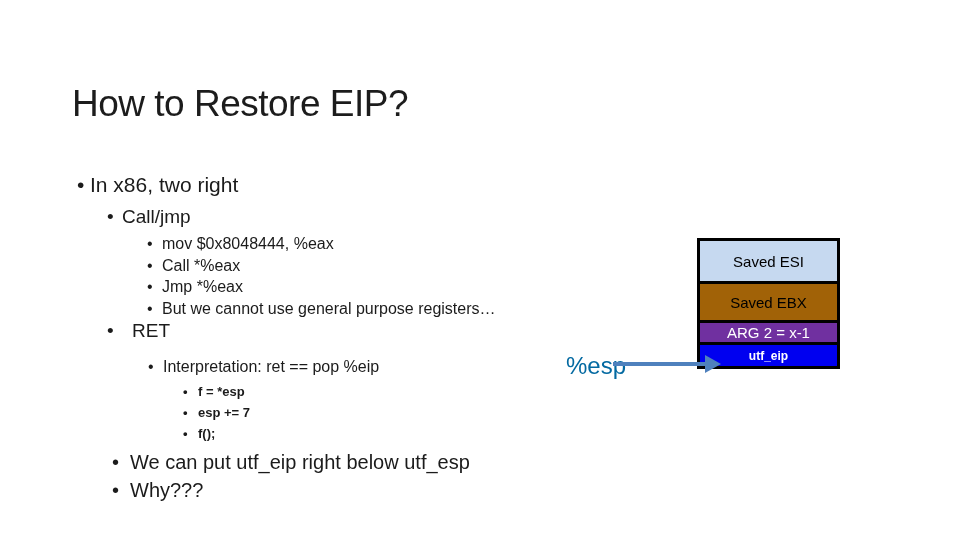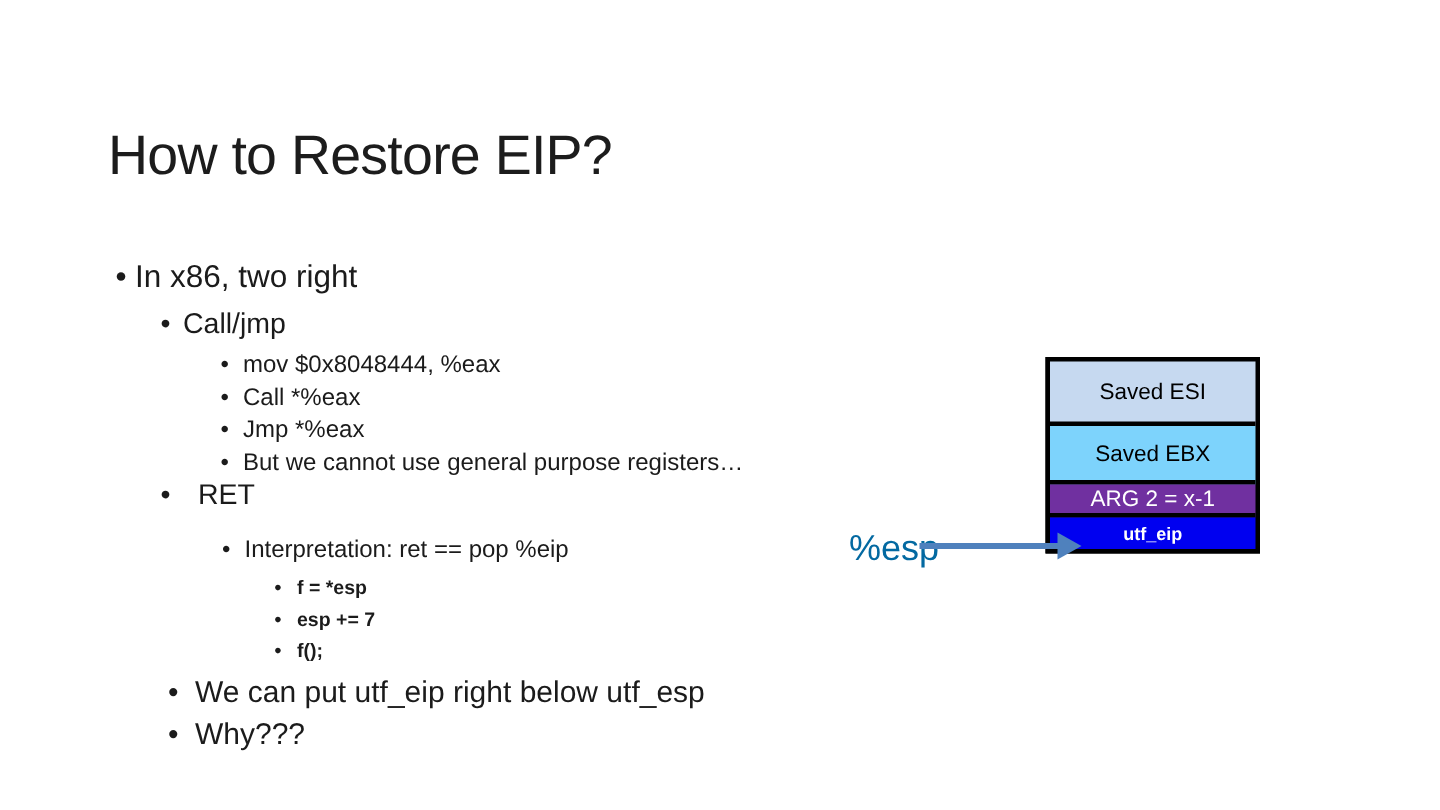--- a/index.html
+++ b/index.html
@@ -154,21 +154,21 @@
 
   <div class="ln" style="left:112px; top:450px; font-size:20px;">
     <span class="bm" style="width:18px">•</span>
       <span>Why???</span>
   </div>
 
   <div class="stack-box">
     <div class="srow srow-1" style="background: rgb(198, 217, 240); color: rgb(0, 0, 0);">
       <span>Saved ESI</span>
     </div>
-    <div class="srow srow-2" style="background: #7dd3fc; color: rgb(0, 0, 0);">
+    <div class="srow srow-2" style="background: #a16207; color: rgb(0, 0, 0);">
       <span>Saved EBX</span>
     </div>
     <div class="srow srow-3" style="background: rgb(112, 48, 160); color: rgb(255, 255, 255);">
       <span>ARG 2 = x-1</span>
     </div>
     <div class="srow srow-4" style="background: rgb(0, 0, 240); color: rgb(255, 255, 255);">
       <span>utf_eip</span>
     </div>
   </div>
 

